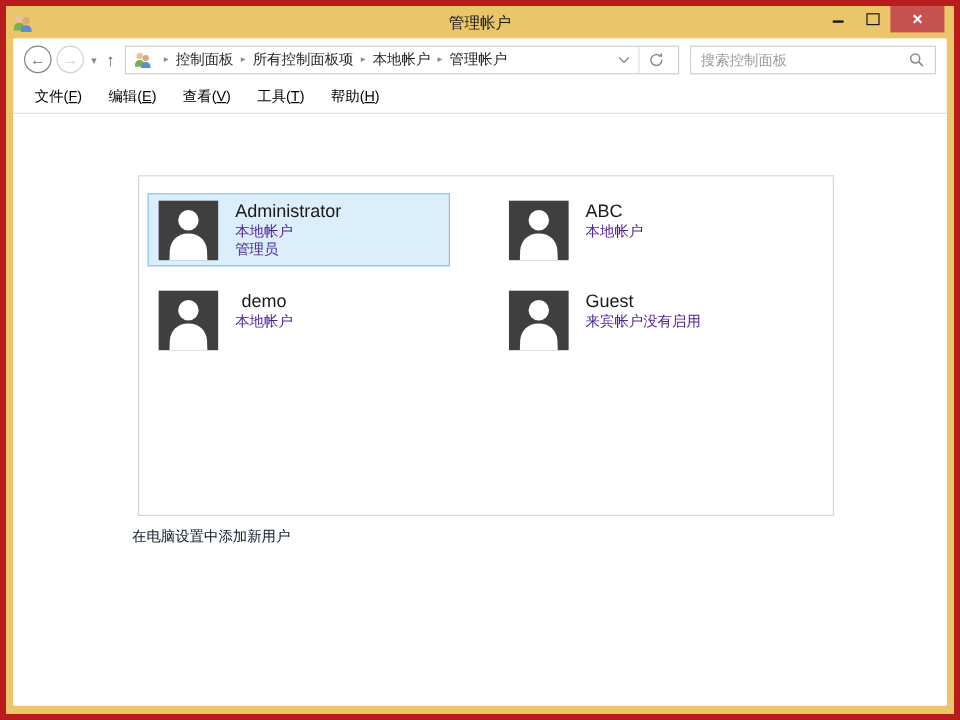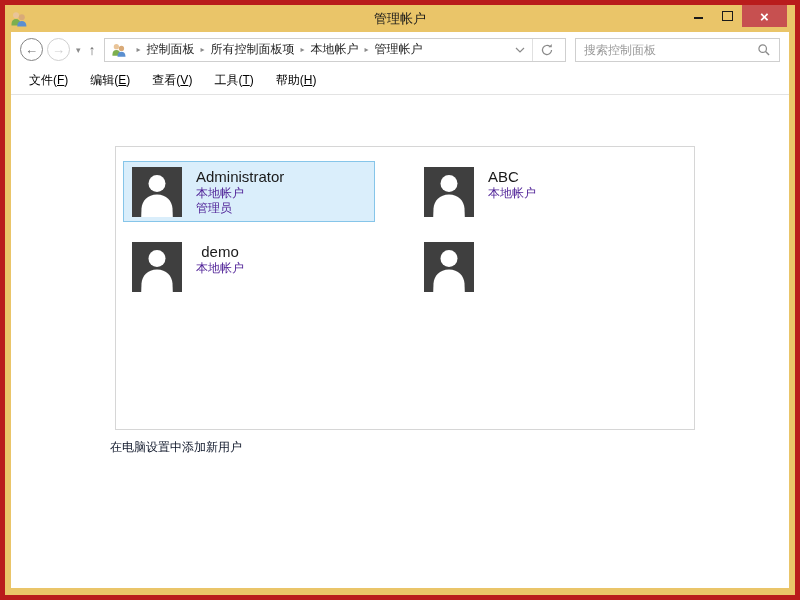--- a/index.html
+++ b/index.html
@@ -205,20 +205,24 @@
         </div>
 
         <div class="tile t3">
           <span class="avatar">
             <svg width="50" height="50" viewBox="0 0 50 50">
               <rect width="50" height="50" fill="#3f3f3f"></rect>
               <circle cx="25" cy="16.5" r="8.5" fill="#fff"></circle>
               <path d="M25 27.5c-9.5 0-15 6.5-15.5 14L9.2 50h31.6l-.3-8.5c-.5-7.5-6-14-15.5-14z" fill="#fff"></path>
             </svg>
           </span>
+          <div class="tile-text">
+            <div class="tile-name">Guest</div>
+            <div class="tile-line">来宾帐户没有启用</div>
+          </div>
         </div>
 
       </div>
 
       <a class="add-link">在电脑设置中添加新用户</a>
     </div>
 
   </div>
 </div>
 

